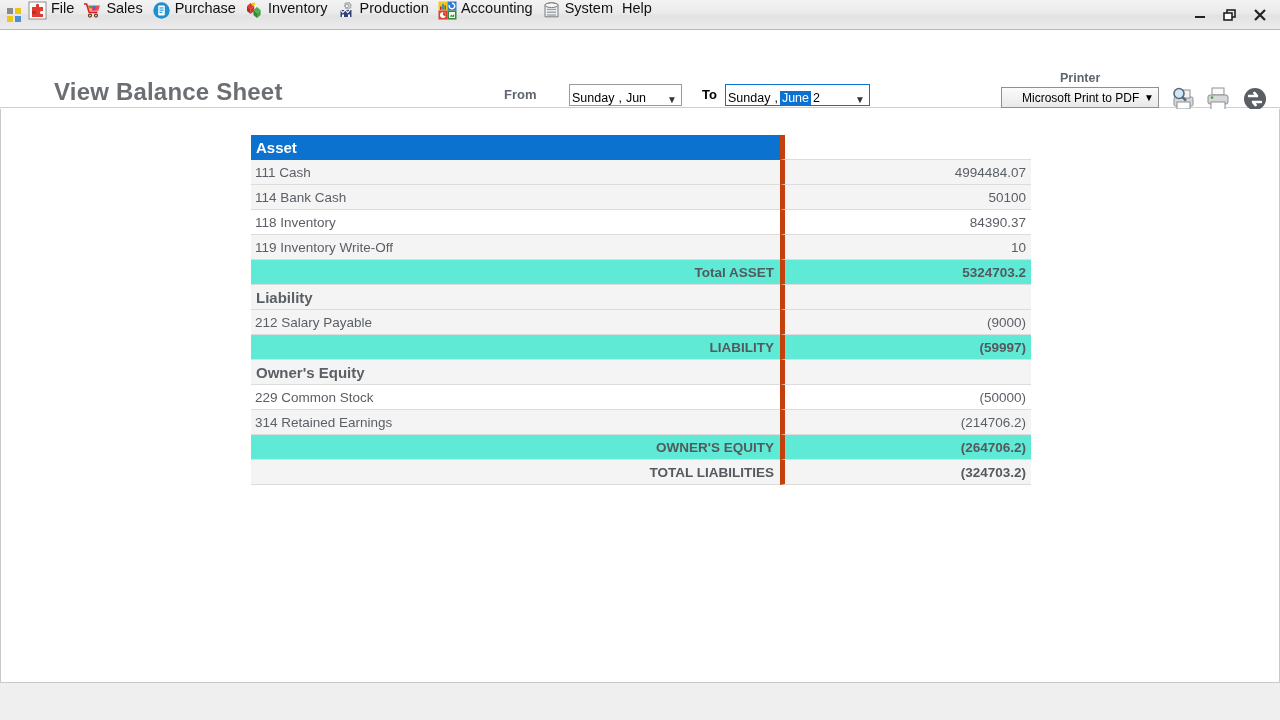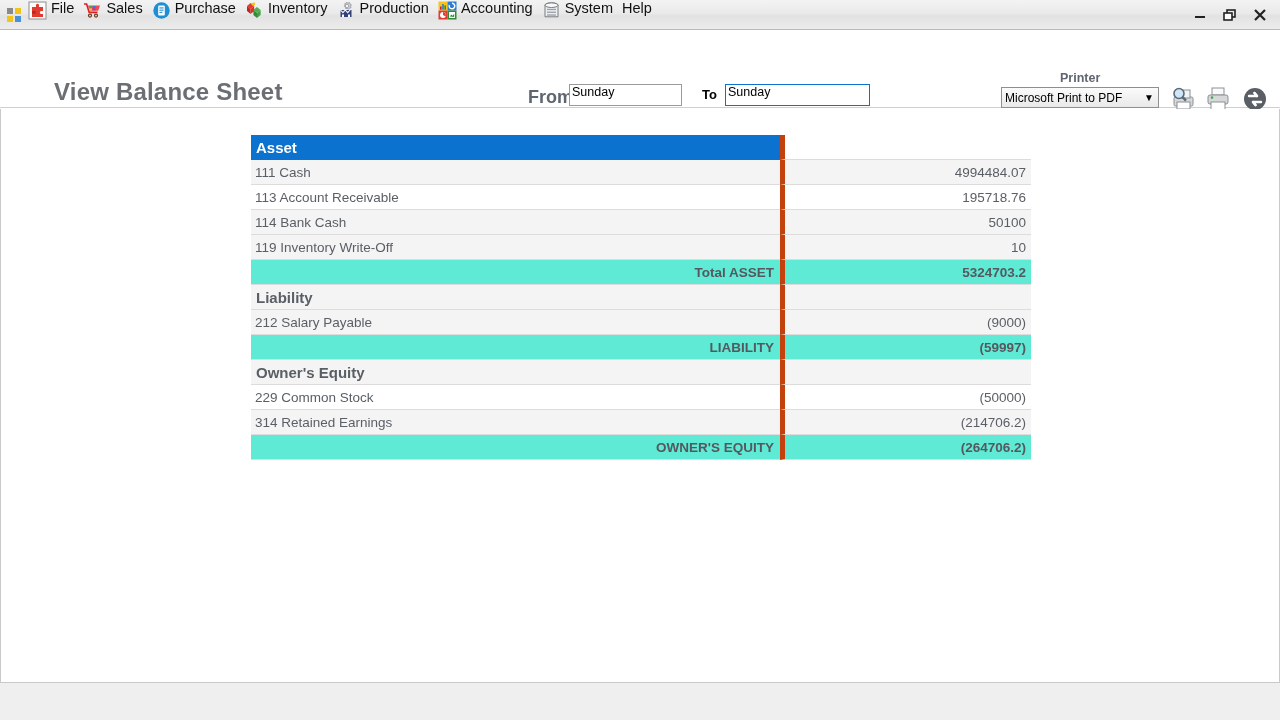--- a/index.html
+++ b/index.html
@@ -36,47 +36,46 @@
     position: absolute; left: 0; top: 30px; width: 1280px; height: 78px;
     background: #ffffff;
     border-bottom: 1px solid #cfcfcf;
   }
   #page-title {
     position: absolute; left: 14px; top: 48px;
     font-size: 24px; font-weight: bold; color: #6b6f74;
     letter-spacing: 0.2px;
     margin-left: 40px;
   }
-  .lbl-from { position: absolute; left: 528px; top: 57px; font-size: 18px; font-weight: bold; color: #5f6670; }
+  .lbl-from { position: absolute; left: 504px; top: 57px; font-size: 13px; font-weight: bold; color: #5f6670; }
   .lbl-to   { position: absolute; left: 702px; top: 57px; font-size: 13px; font-weight: bold; color: #000000; }
 
   .dtp {
     position: absolute; top: 54px; height: 22px;
     background: #fff; border: 1px solid #9a9a9a;
-    display: flex; align-items: flex-start;
+    display: flex; align-items: flex-end;
     font-size: 12.5px; color: #000;
     overflow: hidden;
-    flex-direction: column;
   }
   #dtp-from { left: 569px; width: 113px; }
   #dtp-to   { left: 725px; width: 145px; border-color:#0b72d0; }
   .dtp .seg { padding: 0 2px; white-space: nowrap; }
   .dtp .seg.sel { background: #0b72d0; color: #fff; margin-top: 27px; }
   .dtp .arrow { margin-left: auto; margin-right: 4px; color: #333; font-size: 10px; }
 
   #printer-label {
     position: absolute; left: 1060px; top: 41px;
     font-size: 12.5px; font-weight: bold; color: #5f6670;
   }
   #printer-select {
     position: absolute; left: 1001px; top: 57px; width: 158px; height: 21px;
     background: linear-gradient(to bottom,#fbfbfb,#e9e9e9);
     border: 1px solid #8f8f8f;
     display: flex; align-items: center;
-    font-size: 12px; color: #000; padding-left: 3px;
+    font-size: 12px; color: #000; padding-left: 20px;
   }
   #printer-select .arrow { margin-left: auto; margin-right: 4px; font-size: 10px; }
 
   .tb-icon { position: absolute; top: 54px; width: 30px; height: 30px; cursor: default; }
   #icon-preview { left: 1168px; }
   #icon-print   { left: 1203px; }
   #icon-refresh { left: 1240px; }
 
   .chk-row { position: absolute; display: flex; align-items: center; gap: 5px; }
   .chk {
@@ -359,28 +358,28 @@
 <div id="body-area">
   <div id="report">
       <div class="row section">
         <div class="c-name">Asset</div>
         <div class="c-val"></div>
       </div>
       <div class="row shade">
         <div class="c-name">111 Cash</div>
         <div class="c-val">4994484.07</div>
       </div>
-      <div class="row plain">
-        <div class="c-name">113 Account Receivable</div>
-        <div class="c-val">195718.76</div>
-      </div>
       <div class="row shade">
         <div class="c-name">114 Bank Cash</div>
         <div class="c-val">50100</div>
       </div>
+      <div class="row plain">
+        <div class="c-name">118 Inventory</div>
+        <div class="c-val">84390.37</div>
+      </div>
       <div class="row shade">
         <div class="c-name">119 Inventory Write-Off</div>
         <div class="c-val">10</div>
       </div>
       <div class="row total white">
         <div class="c-name">Total ASSET</div>
         <div class="c-val">5324703.2</div>
       </div>
       <div class="row section-alt">
         <div class="c-name">Liability</div>
@@ -403,16 +402,20 @@
         <div class="c-val">(50000)</div>
       </div>
       <div class="row shade">
         <div class="c-name">314 Retained Earnings</div>
         <div class="c-val">(214706.2)</div>
       </div>
       <div class="row total white">
         <div class="c-name">OWNER'S EQUITY</div>
         <div class="c-val">(264706.2)</div>
       </div>
+      <div class="row total grey">
+        <div class="c-name">TOTAL LIABILITIES</div>
+        <div class="c-val">(324703.2)</div>
+      </div>
     </div>
 </div>
 
 <div id="statusbar"></div>
 
 </body></html>

